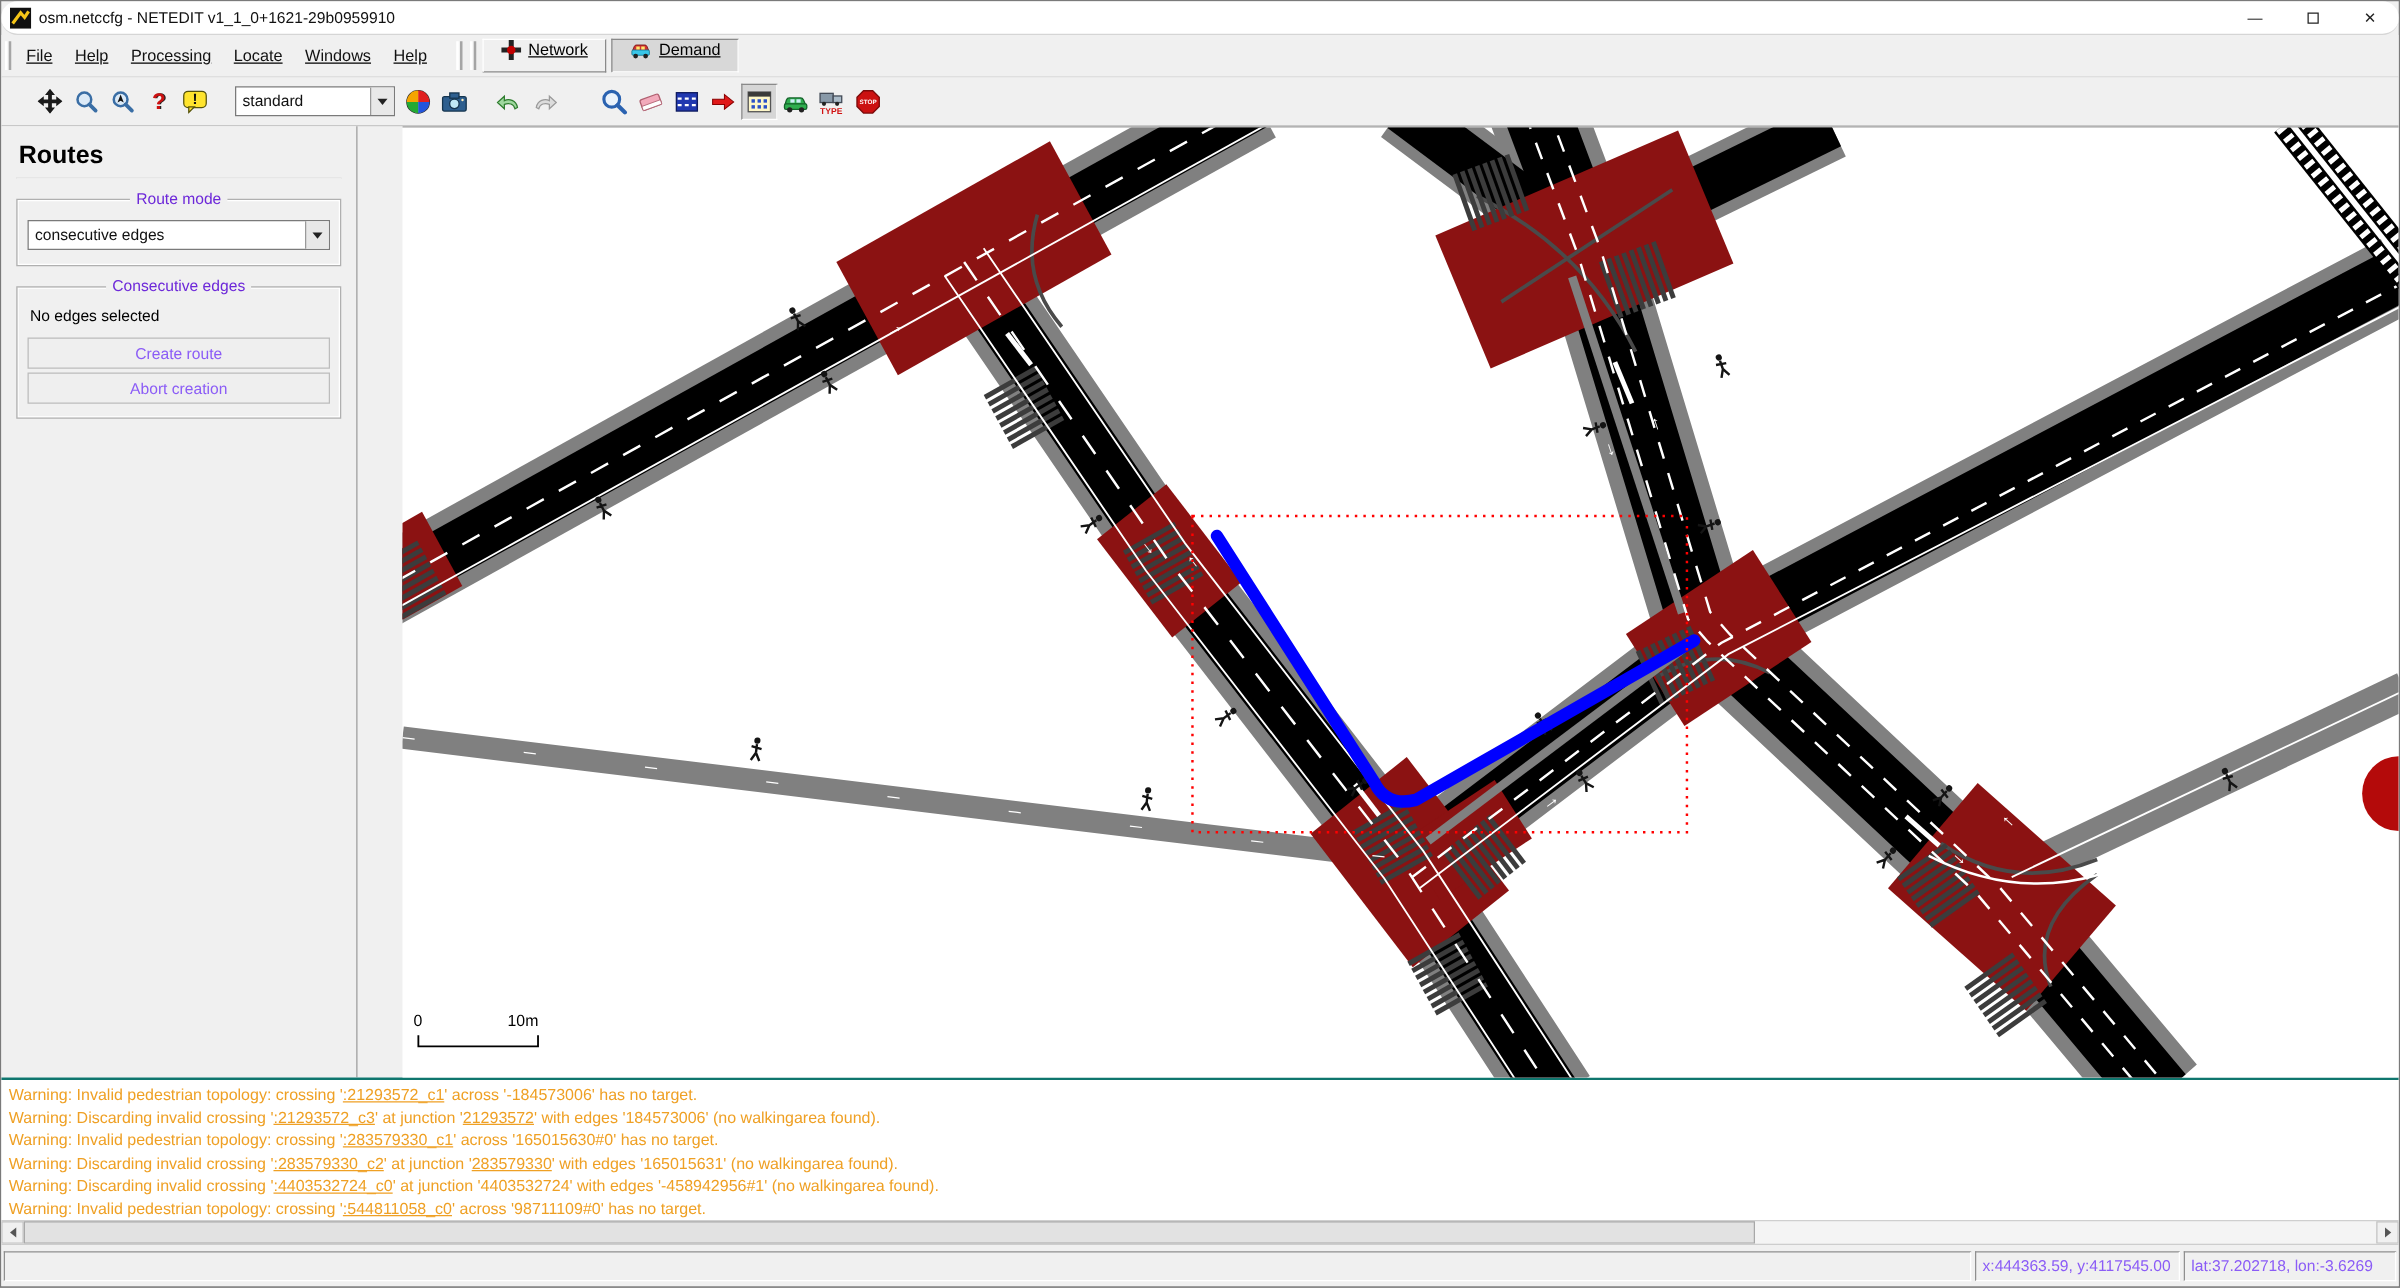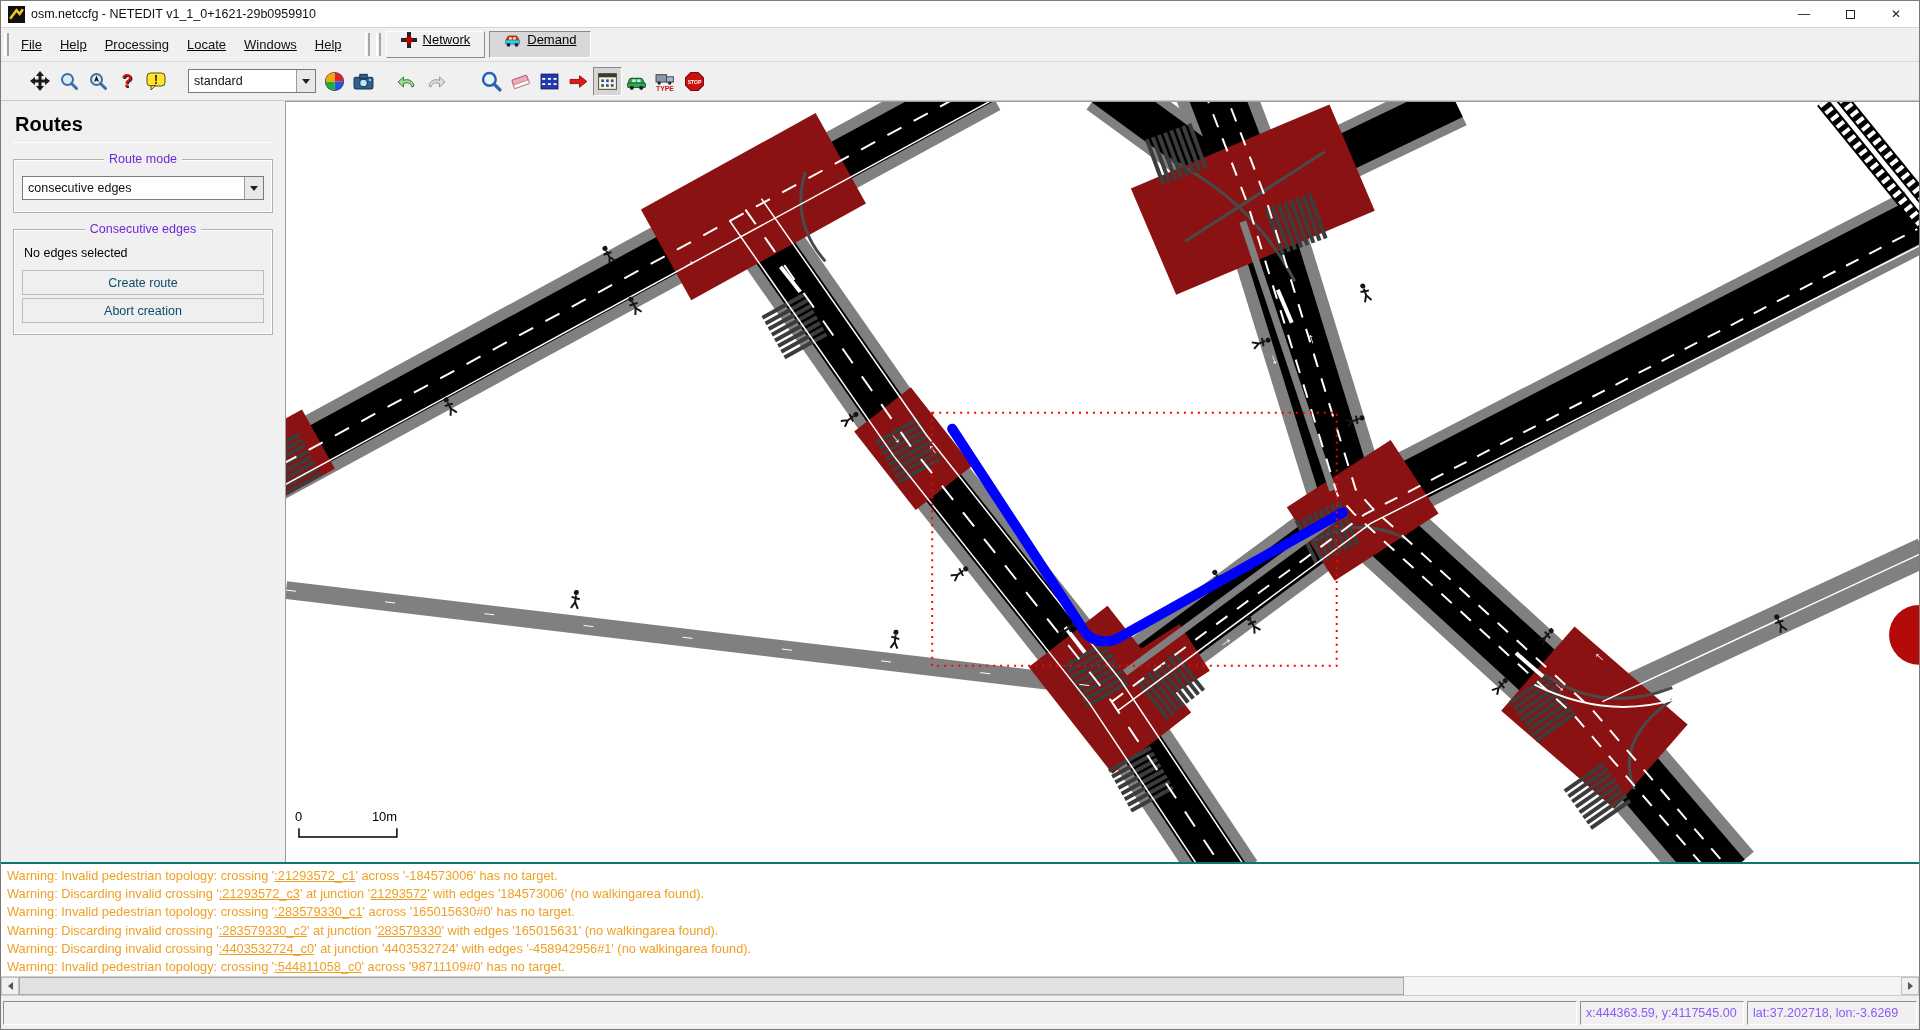--- a/index.html
+++ b/index.html
@@ -1,19 +1,19 @@
 <!DOCTYPE html>
 <html><head>
 <meta charset="utf-8">
 <style>
   html,body{margin:0;padding:0;background:#444;}
   *{box-sizing:border-box;font-family:"Liberation Sans",sans-serif;}
   .window{width:1920px;height:1030px;background:#f0f0f0;border:1px solid #7a7a7a;display:flex;flex-direction:column;overflow:hidden;}
   
-  .titlebar{height:27px;background:#ffffff;display:flex;align-items:center;flex:0 0 auto;border-bottom:1px solid #d5d5d5;}
+  .titlebar{height:27px;background:#ffffff;display:flex;align-items:center;flex:0 0 auto;border-bottom:1px solid #d5d5d5;border-radius:13px;}
   .titlebar .appicon{width:17px;height:17px;margin:0 6px 0 7px;flex:0 0 auto;}
   .title-text{font-size:12.5px;color:#111;white-space:nowrap;}
   .title-spacer{flex:1;}
   .wbtn{width:46px;height:27px;display:flex;align-items:center;justify-content:center;font-size:12px;color:#222;}
   .maxbox{width:9px;height:9px;border:1px solid #222;display:block;}
   
   .menubar{height:34px;background:#f0f0f0;display:flex;align-items:stretch;flex:0 0 auto;border-bottom:1px solid #d9d9d9;padding:2px 0;text-decoration:underline;}
   .grip{width:5px;margin:3px 3px;border-left:2px solid #ffffff;border-right:2px solid #a5a5a5;flex:0 0 auto;}
   .menu-item{display:flex;align-items:center;padding:0 9px;font-size:13px;color:#111;}
   .menu-item::first-letter{text-decoration:underline;}
@@ -21,29 +21,29 @@
   .supermode-btn.pressed{border-color:#8a8a8a #ffffff #ffffff #8a8a8a;background:#d8d8d8;}
   
   .toolbar{height:39px;background:#f0f0f0;display:flex;align-items:center;flex:0 0 auto;border-bottom:1px solid #c8c8c8;padding:0 2px;}
   .tbtn{width:29px;height:29px;display:flex;align-items:center;justify-content:center;border:1px solid transparent;}
   .tbtn.pressed{border-color:#8a8a8a #ffffff #ffffff #8a8a8a;background:#d6d6d6;}
   .combo{width:128px;height:24px;background:#fff;border:1px solid #7a7a7a;display:flex;align-items:center;margin:0 4px;}
   .combo .val{flex:1;font-size:12.5px;padding-left:5px;color:#111;white-space:nowrap;overflow:hidden;}
   .combo .drop{width:19px;height:100%;background:#e8e8e8;border-left:1px solid #9a9a9a;display:flex;align-items:center;justify-content:center;}
   .arrow-down{width:0;height:0;border-left:4px solid transparent;border-right:4px solid transparent;border-top:5px solid #222;}
   
-  .main{flex:1 1 auto;display:flex;min-height:0;}
+  .main{flex:1 1 auto;display:flex;min-height:0;gap:36px;}
   .sidebar{width:285px;flex:0 0 auto;background:#f0f0f0;border-right:1px solid #9c9c9c;padding:10px 12px;}
   .routes-title{font-size:20px;font-weight:bold;color:#000;margin:2px 0 6px 2px;}
   .sidebar-divider{height:1px;background:#a8a8a8;border-bottom:1px solid #fff;margin-bottom:16px;}
   .groupbox{position:relative;border:1px solid #b0b0b0;box-shadow:inset 0 0 0 1px #ffffff;padding:14px 8px 8px 8px;margin-bottom:16px;}
   .grouplabel{position:absolute;top:-8px;left:50%;transform:translateX(-50%);background:#f0f0f0;padding:0 5px;font-size:12.5px;color:#6d28d9;white-space:nowrap;}
   .combo.wide{width:100%;margin:2px 0 4px 0;}
   .noedges{font-size:12.5px;color:#000;margin:2px 0 10px 2px;}
-  .sbtn{width:100%;height:25px;margin:3px 0;background:#efefef;border:1px solid #bcbcbc;color:#0c4a6e;font-size:12.5px;display:flex;align-items:center;justify-content:center;}
+  .sbtn{width:100%;height:25px;margin:3px 0;background:#efefef;border:1px solid #bcbcbc;color:#8b5cf6;font-size:12.5px;display:flex;align-items:center;justify-content:center;}
   .canvas-wrap{flex:1 1 auto;position:relative;background:#ffffff;border-top:1px solid #9c9c9c;}
   .canvas-wrap svg.map{position:absolute;inset:0;}
   
   .messages{height:114px;flex:0 0 auto;background:#ffffff;border-top:2px solid #0f766e;overflow:hidden;padding:3px 0 0 6px;}
   .msg-line{font-size:12.8px;line-height:18.2px;color:#efa024;white-space:nowrap;}
   .msg-line .lnk{text-decoration:underline;}
   
   .hscroll{height:19px;flex:0 0 auto;background:#f4f4f4;border-top:1px solid #cfcfcf;display:flex;align-items:stretch;}
   .sb-btn{width:18px;display:flex;align-items:center;justify-content:center;background:#f0f0f0;border:1px solid #c2c2c2;}
   .sb-thumb{width:1385px;background:#e2e2e2;border:1px solid #a8a8a8;}

